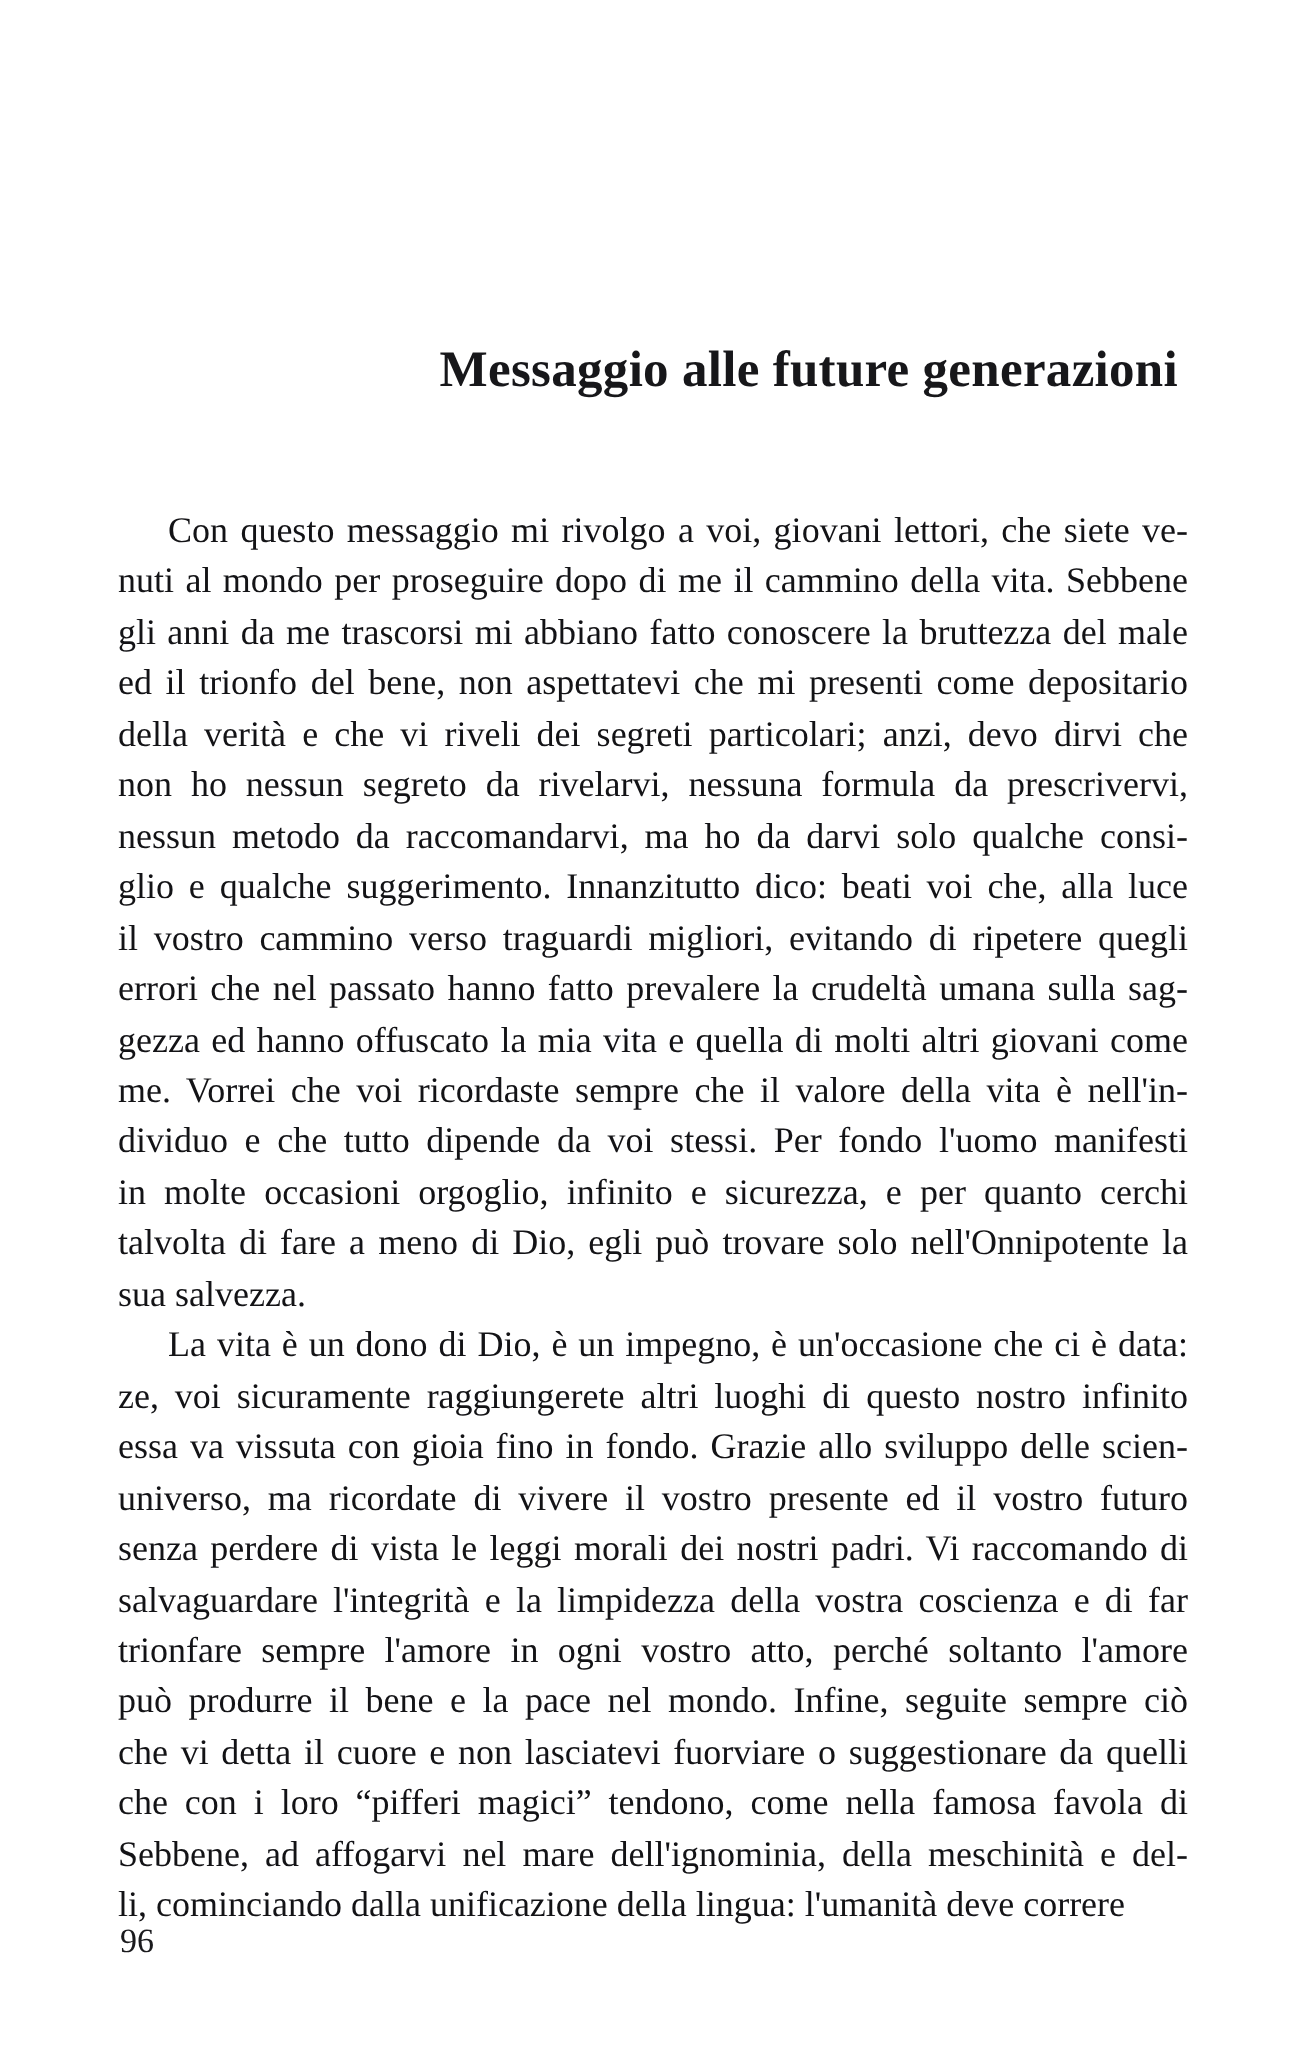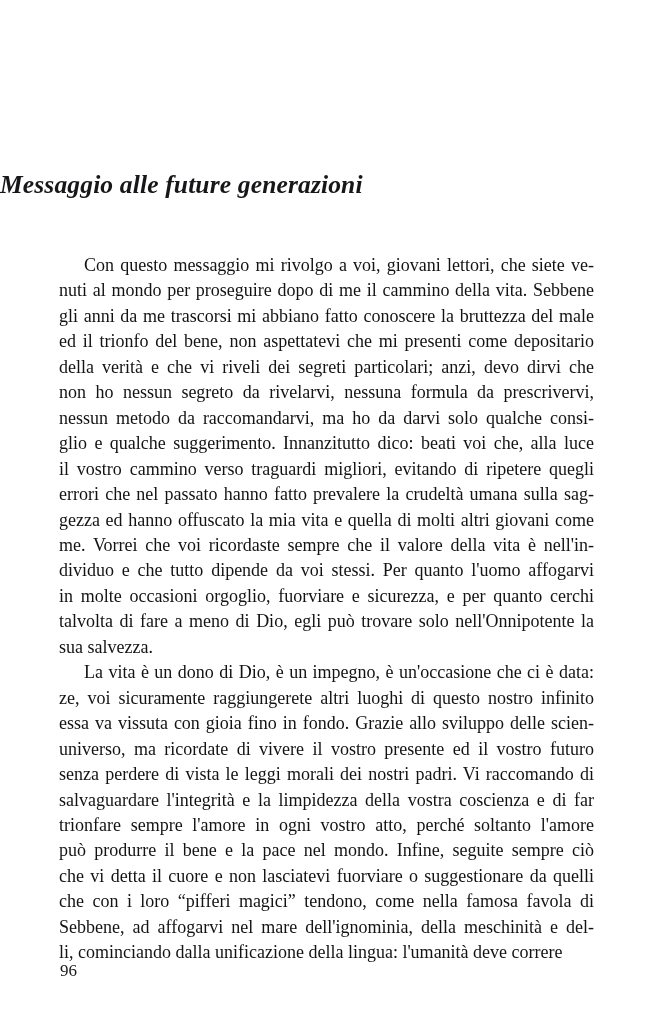--- a/index.html
+++ b/index.html
@@ -19,22 +19,21 @@
     overflow: hidden;
     margin: 0 auto;
   }
 
   
   .chapter-title {
     position: absolute;
     left: 0;
     top: 153px;
     width: 589px;
-    text-align: left;
-    font-style: italic;
+    text-align: right;
     font-size: 25.5px;
     line-height: 30px;
     letter-spacing: 0.15px;
     color: #17171a;
     white-space: nowrap;
   }
 
   
   .body-block {
     position: absolute;
@@ -92,22 +91,22 @@
         <span class="tline">gli anni da me trascorsi mi abbiano fatto conoscere la bruttezza del male</span>
         <span class="tline">ed il trionfo del bene, non aspettatevi che mi presenti come depositario</span>
         <span class="tline">della verità e che vi riveli dei segreti particolari; anzi, devo dirvi che</span>
         <span class="tline">non ho nessun segreto da rivelarvi, nessuna formula da prescrivervi,</span>
         <span class="tline">nessun metodo da raccomandarvi, ma ho da darvi solo qualche consi-</span>
         <span class="tline">glio e qualche suggerimento. Innanzitutto dico: beati voi che, alla luce</span>
         <span class="tline">il vostro cammino verso traguardi migliori, evitando di ripetere quegli</span>
         <span class="tline">errori che nel passato hanno fatto prevalere la crudeltà umana sulla sag-</span>
         <span class="tline">gezza ed hanno offuscato la mia vita e quella di molti altri giovani come</span>
         <span class="tline">me. Vorrei che voi ricordaste sempre che il valore della vita è nell'in-</span>
-        <span class="tline">dividuo e che tutto dipende da voi stessi. Per quanto l'uomo affogarvi</span>
-        <span class="tline">in molte occasioni orgoglio, fuorviare e sicurezza, e per quanto cerchi</span>
+        <span class="tline">dividuo e che tutto dipende da voi stessi. Per fondo l'uomo manifesti</span>
+        <span class="tline">in molte occasioni orgoglio, infinito e sicurezza, e per quanto cerchi</span>
         <span class="tline">talvolta di fare a meno di Dio, egli può trovare solo nell'Onnipotente la</span>
         <span class="tline last">sua salvezza.</span>
       </p>
     <p class="para">
         <span class="tline"><span class="ind"></span>La vita è un dono di Dio, è un impegno, è un'occasione che ci è data:</span>
         <span class="tline">ze, voi sicuramente raggiungerete altri luoghi di questo nostro infinito</span>
         <span class="tline">essa va vissuta con gioia fino in fondo. Grazie allo sviluppo delle scien-</span>
         <span class="tline">universo, ma ricordate di vivere il vostro presente ed il vostro futuro</span>
         <span class="tline">senza perdere di vista le leggi morali dei nostri padri. Vi raccomando di</span>
         <span class="tline">salvaguardare l'integrità e la limpidezza della vostra coscienza e di far</span>

